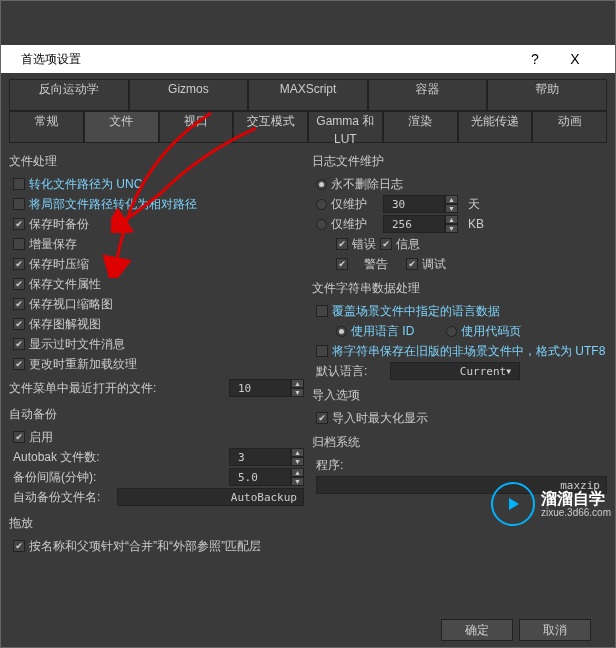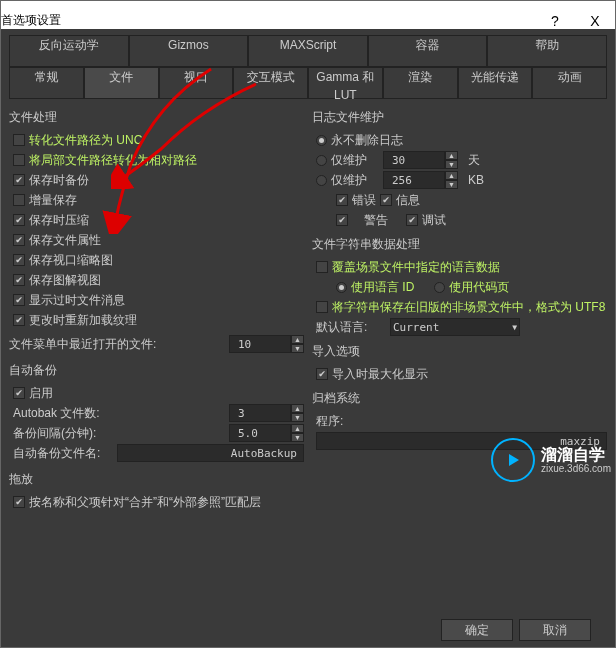--- a/index.html
+++ b/index.html
@@ -1,48 +1,48 @@
 <!DOCTYPE html>
 <html><head>
 <meta charset="utf-8">
 <style>
   * { box-sizing: border-box; margin: 0; padding: 0; }
   body { font-family: "Microsoft YaHei", sans-serif; font-size: 12px; background: #000; }
   .window { width: 616px; height: 648px; position: relative; background: #3a3a3a; border: 1px solid #666; }
-  .titlebar { height: 28px; background: #fff; display: flex; align-items: flex-end; padding: 0 0; color: #000; }
+  .titlebar { height: 28px; background: #fff; display: flex; align-items: center; padding: 0 20px; color: #000; margin-top: 44px; }
   .title { flex: 1; font-size: 12px; }
   .titlebar-btn { width: 40px; text-align: center; font-size: 14px; cursor: default; }
   .content { padding: 6px 8px; color: #ccc; position: relative; }
   .tab-row { display: flex; }
   .tab { flex: 1; border: 1px solid #222; background: #3a3a3a; height: 32px; text-align: center; line-height: 18px; font-size: 12px; cursor: default; }
   .tab.active { background: #4a4a4a; }
   .cols { display: flex; gap: 8px; margin-top: 6px; }
   .col { flex: 1; }
   .group-title { margin: 4px 0 4px 0; font-size: 12px; }
   .group-body { margin-left: 4px; }
   .row { display: flex; align-items: center; height: 20px; gap: 4px; }
   .cb { width: 12px; height: 12px; border: 1px solid #222; background: #444; display: inline-flex; align-items: center; justify-content: center; font-size: 9px; color: #ccc; flex-shrink:0; }
   .cb.checked::after { content: "✔"; font-size: 9px; }
   .radio { width: 11px; height: 11px; border-radius: 50%; border: 1px solid #222; background: #444; display:inline-flex; align-items:center; justify-content:center; flex-shrink:0; }
   .radio.on::after { content:""; width:5px; height:5px; border-radius:50%; background:#ccc; }
   .spinner { display: inline-flex; align-items: center; }
   .spinner input { width: 62px; height: 18px; background: #2b2b2b; border: 1px solid #222; color: #ccc; font-family: monospace; font-size: 11px; padding: 0 8px; }
   .spinner .sp { width: 13px; height: 18px; display:flex; flex-direction:column; }
   .spinner .sp span { flex:1; background:#4a4a4a; border:1px solid #222; font-size:7px; text-align:center; line-height:7px; }
   .textinput { height: 18px; background: #2b2b2b; border: 1px solid #222; color: #ccc; font-family: monospace; font-size: 11px; padding: 0 6px; text-align: right; }
-  .dropdown { height: 18px; background: #2b2b2b; border: 1px solid #222; color: #ccc; font-family: monospace; font-size: 11px; padding: 0 2px; display:flex; align-items:center; justify-content:space-between; }
+  .dropdown { height: 18px; background: #2b2b2b; border: 1px solid #222; color: #ccc; font-family: monospace; font-size: 11px; padding: 0 8px; display:flex; align-items:center; justify-content:flex-end; }
   .dropdown .arr { font-size: 8px; }
   .footer { position: absolute; bottom: 0; left:0; right:12px; height: 34px; display:flex; justify-content:flex-end; align-items:center; padding: 0 12px; gap:6px; }
   .btn { width: 72px; height: 22px; background: #4a4a4a; border: 1px solid #222; text-align:center; line-height:20px; color:#ccc; font-size:12px; cursor:default; }
   .arrow { position: absolute; pointer-events: none; }
   .watermark { position:absolute; right:4px; bottom:36px; display:flex; align-items:center; gap:6px; color:#fff; }
   .wm-icon { width:44px; height:44px; border:2px solid #00b3ff; border-radius:50%; display:flex; align-items:center; justify-content:center; color:#00b3ff; }
   .wm-txt { font-size:16px; font-weight:bold; line-height:1.1; }
   .wm-sub { font-size:10px; color:#ccc; }
-  .dim { color:#bef264; }
+  .dim { color:#7dd3fc; }
   label { cursor: default; }
 </style>
 </head>
 <body>
 
 <div class="window">
 
   <div class="titlebar">
     <span class="title">首选项设置</span>
     <span class="titlebar-btn">?</span>
@@ -214,21 +214,21 @@
               </span>
           </div>
         </div>
 
         <div class="group-title" style="margin-top:6px">文件字符串数据处理</div>
         <div class="group-body">
           <div class="row">
               <span class="cb"></span>
               <label class="dim">覆盖场景文件中指定的语言数据</label>
             </div>
-          <div class="row" style="margin-left:20px; gap:20px">
+          <div class="row" style="margin-left:20px; gap:32px">
             <span style="display:flex; gap:4px; align-items:center">
                 <span class="radio on"></span>
                 <label class="dim">使用语言 ID</label>
               </span>
             <span style="display:flex; gap:4px; align-items:center">
                 <span class="radio"></span>
                 <label class="dim">使用代码页</label>
               </span>
           </div>
           <div class="row">

